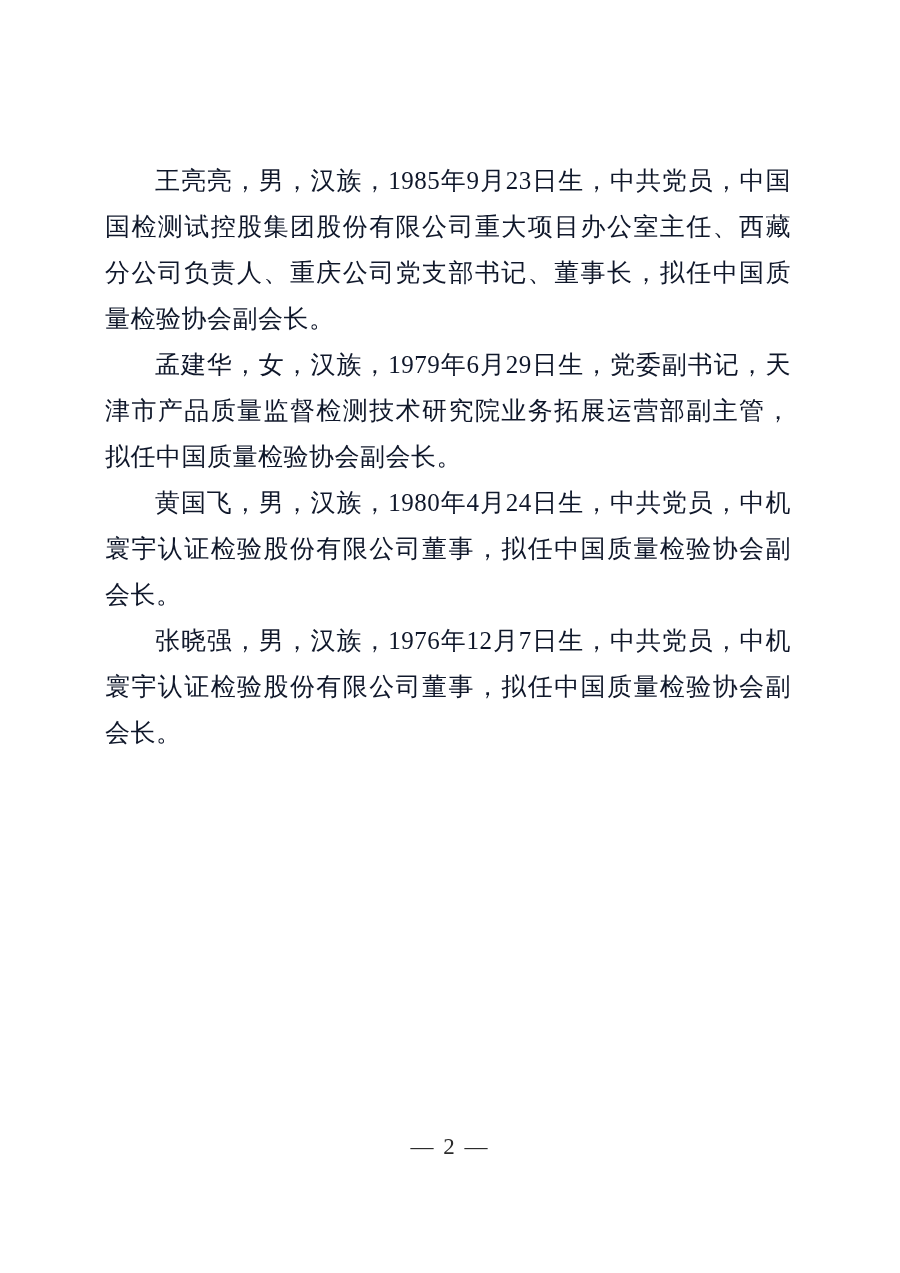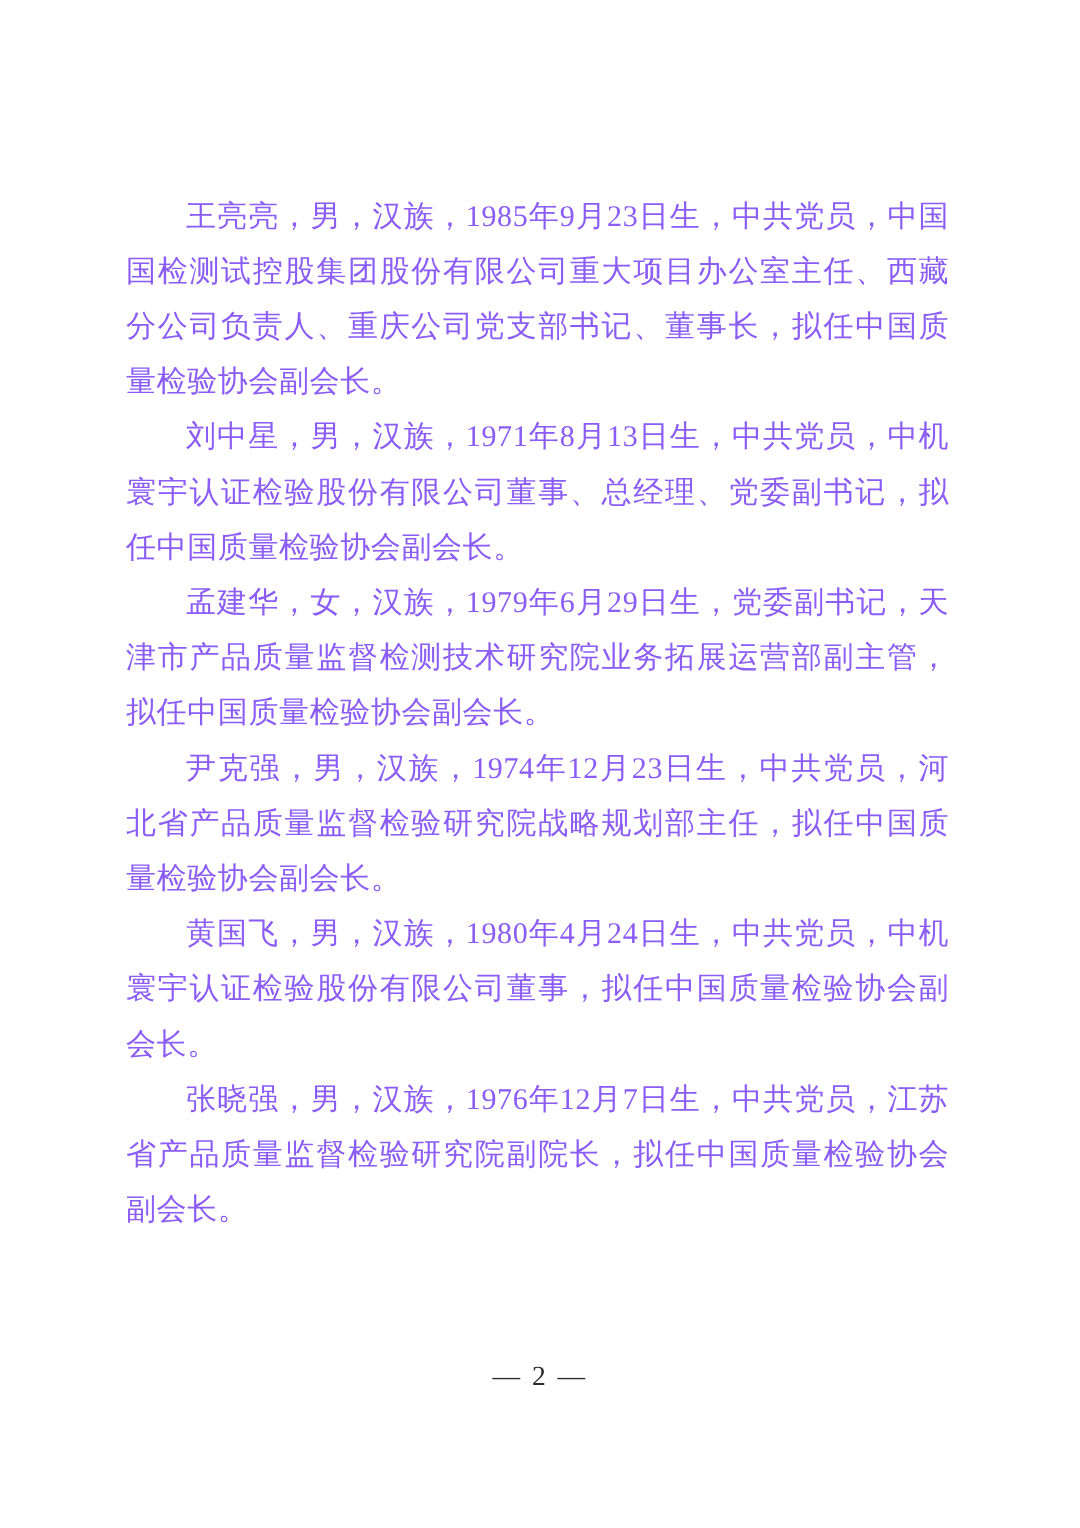--- a/index.html
+++ b/index.html
@@ -20,21 +20,21 @@
     top: 0;
     width: 900px;
     height: 1273px;
     background: #ffffff;
   }
   .text-body {
     position: absolute;
     left: 105px;
     top: 158px;
     width: 686px;
-    color: #8b5cf6;
+    color: #0f172a;
   }
   .para {
     margin: 0;
     font-size: 25px;
     line-height: 46px;
     text-align: justify;
     text-justify: inter-character;
     text-indent: 2em;
     letter-spacing: 0.5px;
     word-break: break-all;
@@ -50,22 +50,20 @@
     letter-spacing: 2px;
   }
 </style>
 </head>
 <body>
 
 <div class="page">
 
   <div class="text-body">
     <p class="para">王亮亮，男，汉族，1985年9月23日生，中共党员，中国国检测试控股集团股份有限公司重大项目办公室主任、西藏分公司负责人、重庆公司党支部书记、董事长，拟任中国质量检验协会副会长。</p>
-    <p class="para">刘中星，男，汉族，1971年8月13日生，中共党员，中机寰宇认证检验股份有限公司董事、总经理、党委副书记，拟任中国质量检验协会副会长。</p>
     <p class="para">孟建华，女，汉族，1979年6月29日生，党委副书记，天津市产品质量监督检测技术研究院业务拓展运营部副主管，拟任中国质量检验协会副会长。</p>
-    <p class="para">尹克强，男，汉族，1974年12月23日生，中共党员，河北省产品质量监督检验研究院战略规划部主任，拟任中国质量检验协会副会长。</p>
     <p class="para">黄国飞，男，汉族，1980年4月24日生，中共党员，中机寰宇认证检验股份有限公司董事，拟任中国质量检验协会副会长。</p>
-    <p class="para">张晓强，男，汉族，1976年12月7日生，中共党员，江苏省产品质量监督检验研究院副院长，拟任中国质量检验协会副会长。</p>
+    <p class="para">张晓强，男，汉族，1976年12月7日生，中共党员，中机寰宇认证检验股份有限公司董事，拟任中国质量检验协会副会长。</p>
   </div>
 
   <div class="footer">— 2 —</div>
 
 </div>
 
 </body></html>

